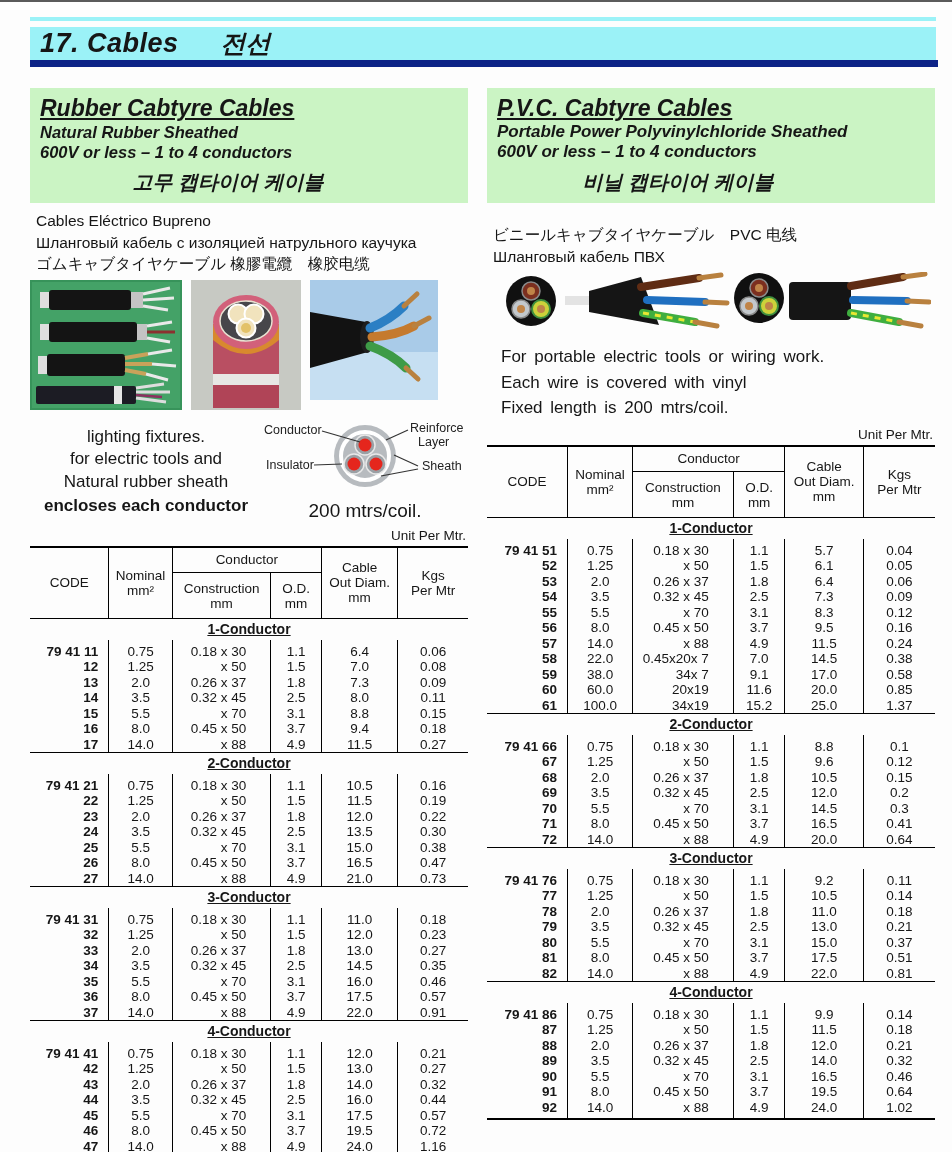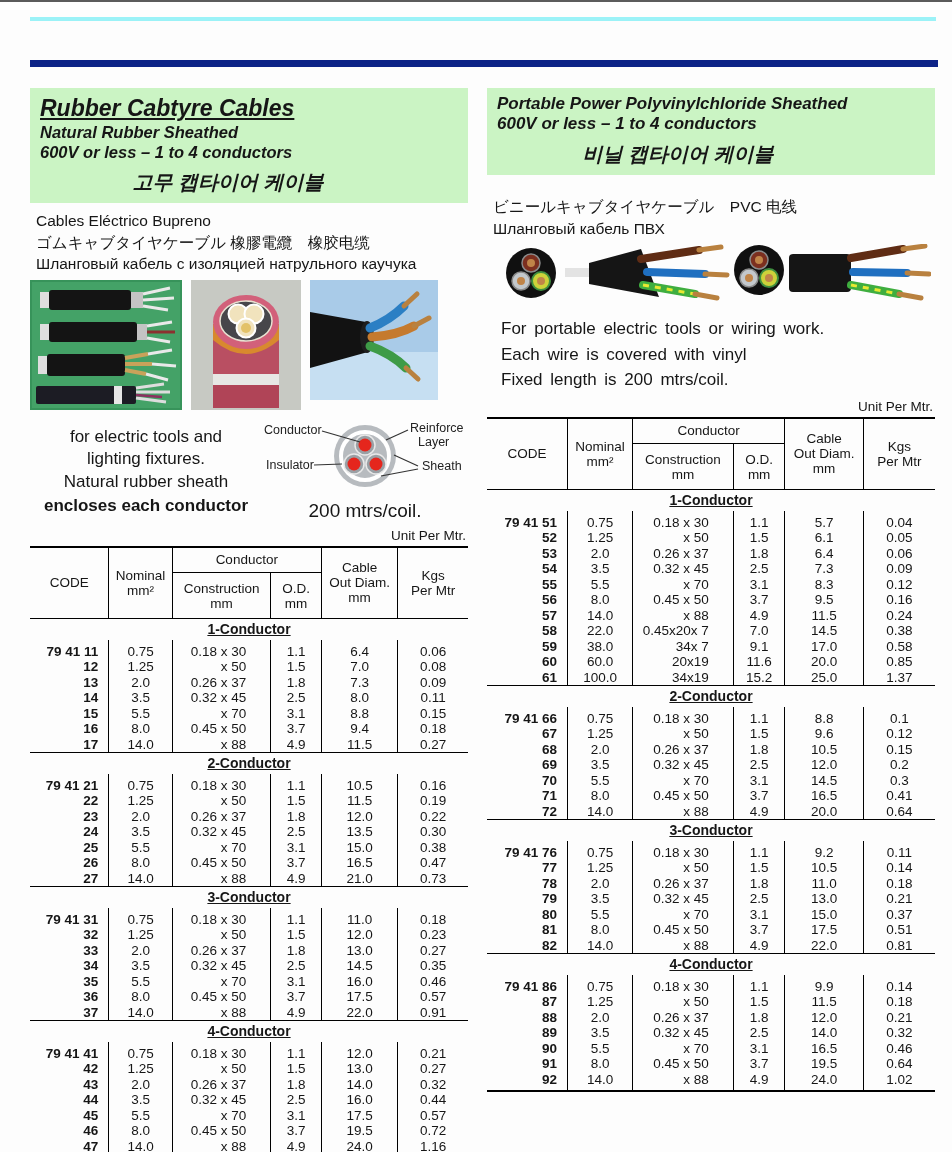--- a/index.html
+++ b/index.html
@@ -63,36 +63,40 @@
   .spec td.c2 { text-align:right; padding-right:24px; }
 
   svg text { font-family:"Liberation Sans", sans-serif; }
 </style>
 </head>
 <body>
 
 <div class="page">
   <div class="top-edge"></div>
   <div class="cyan-strip"></div>
+  <div class="header-bar">
+    <span class="header-title">17. Cables</span>
+    <span class="header-title-ko">전선</span>
+  </div>
   <div class="navy-line"></div>
 
   <div class="columns">
 
     <div class="col">
       <div class="green">
         <div class="g-title">Rubber Cabtyre Cables</div>
         <div class="g-sub">Natural Rubber Sheathed</div>
         <div class="g-sub">600V or less – 1 to 4 conductors</div>
         <div class="g-ko">고무 캡타이어 케이블</div>
       </div>
 
       <div class="intl">
         <div>Cables Eléctrico Bupreno</div>
+        <div>Шланговый кабель с изоляцией натрульного каучука</div>
         <div>ゴムキャブタイヤケーブル 橡膠電纜　橡胶电缆</div>
-        <div>Шланговый кабель с изоляцией натрульного каучука</div>
       </div>
 
       <div class="photos">
         <svg width="152" height="130" viewBox="0 0 152 130">
           <rect width="152" height="130" fill="#37935a"></rect>
           <rect x="2" y="2" width="148" height="126" fill="#44a267"></rect>
 
           <rect x="10" y="12" width="9" height="16" fill="#dedede"></rect>
           <rect x="19" y="10" width="82" height="20" rx="3" fill="#141414"></rect>
           <rect x="101" y="12" width="12" height="16" fill="#c4c4c4"></rect>
@@ -139,22 +143,22 @@
           <path d="M62 57 Q88 55 104 46" stroke="#c57a2e" stroke-width="9" fill="none" stroke-linecap="round"></path>
           <path d="M104 46 L119 38" stroke="#b9813f" stroke-width="5" fill="none" stroke-linecap="round"></path>
           <path d="M60 66 Q82 74 96 88" stroke="#3e9b47" stroke-width="9" fill="none" stroke-linecap="round"></path>
           <path d="M96 88 L108 99" stroke="#b9813f" stroke-width="5" fill="none" stroke-linecap="round"></path>
         </svg>
       </div>
 
       <div class="midrow">
         <div class="cap-stack">
           <div class="cap1">
+            <div>lighting fixtures.</div>
             <div>for electric tools and</div>
-            <div>lighting fixtures.</div>
           </div>
           <div class="cap2">
             <div>Natural rubber sheath</div>
             <div class="bold">encloses each conductor</div>
           </div>
         </div>
         <div class="diagram-stack">
           <svg width="206" height="76" viewBox="0 0 206 76">
             <circle cx="103" cy="38" r="31" fill="#b7bbbf"></circle>
             <circle cx="103" cy="38" r="24" fill="none" stroke="#ffffff" stroke-width="4"></circle>
@@ -448,20 +452,21 @@
                 <td class="c4">24.0</td>
                 <td class="c5">1.16</td>
               </tr>
             </tbody>
           </table>
         </div>
     </div>
 
     <div class="col right">
       <div class="green">
+        <div class="g-title">P.V.C. Cabtyre Cables</div>
         <div class="g-sub">Portable Power Polyvinylchloride Sheathed</div>
         <div class="g-sub">600V or less – 1 to 4 conductors</div>
         <div class="g-ko">비닐 캡타이어 케이블</div>
       </div>
 
       <div class="intl">
         <div>ビニールキャブタイヤケーブル　PVC 电线</div>
         <div>Шланговый кабель ПВХ</div>
       </div>
 

